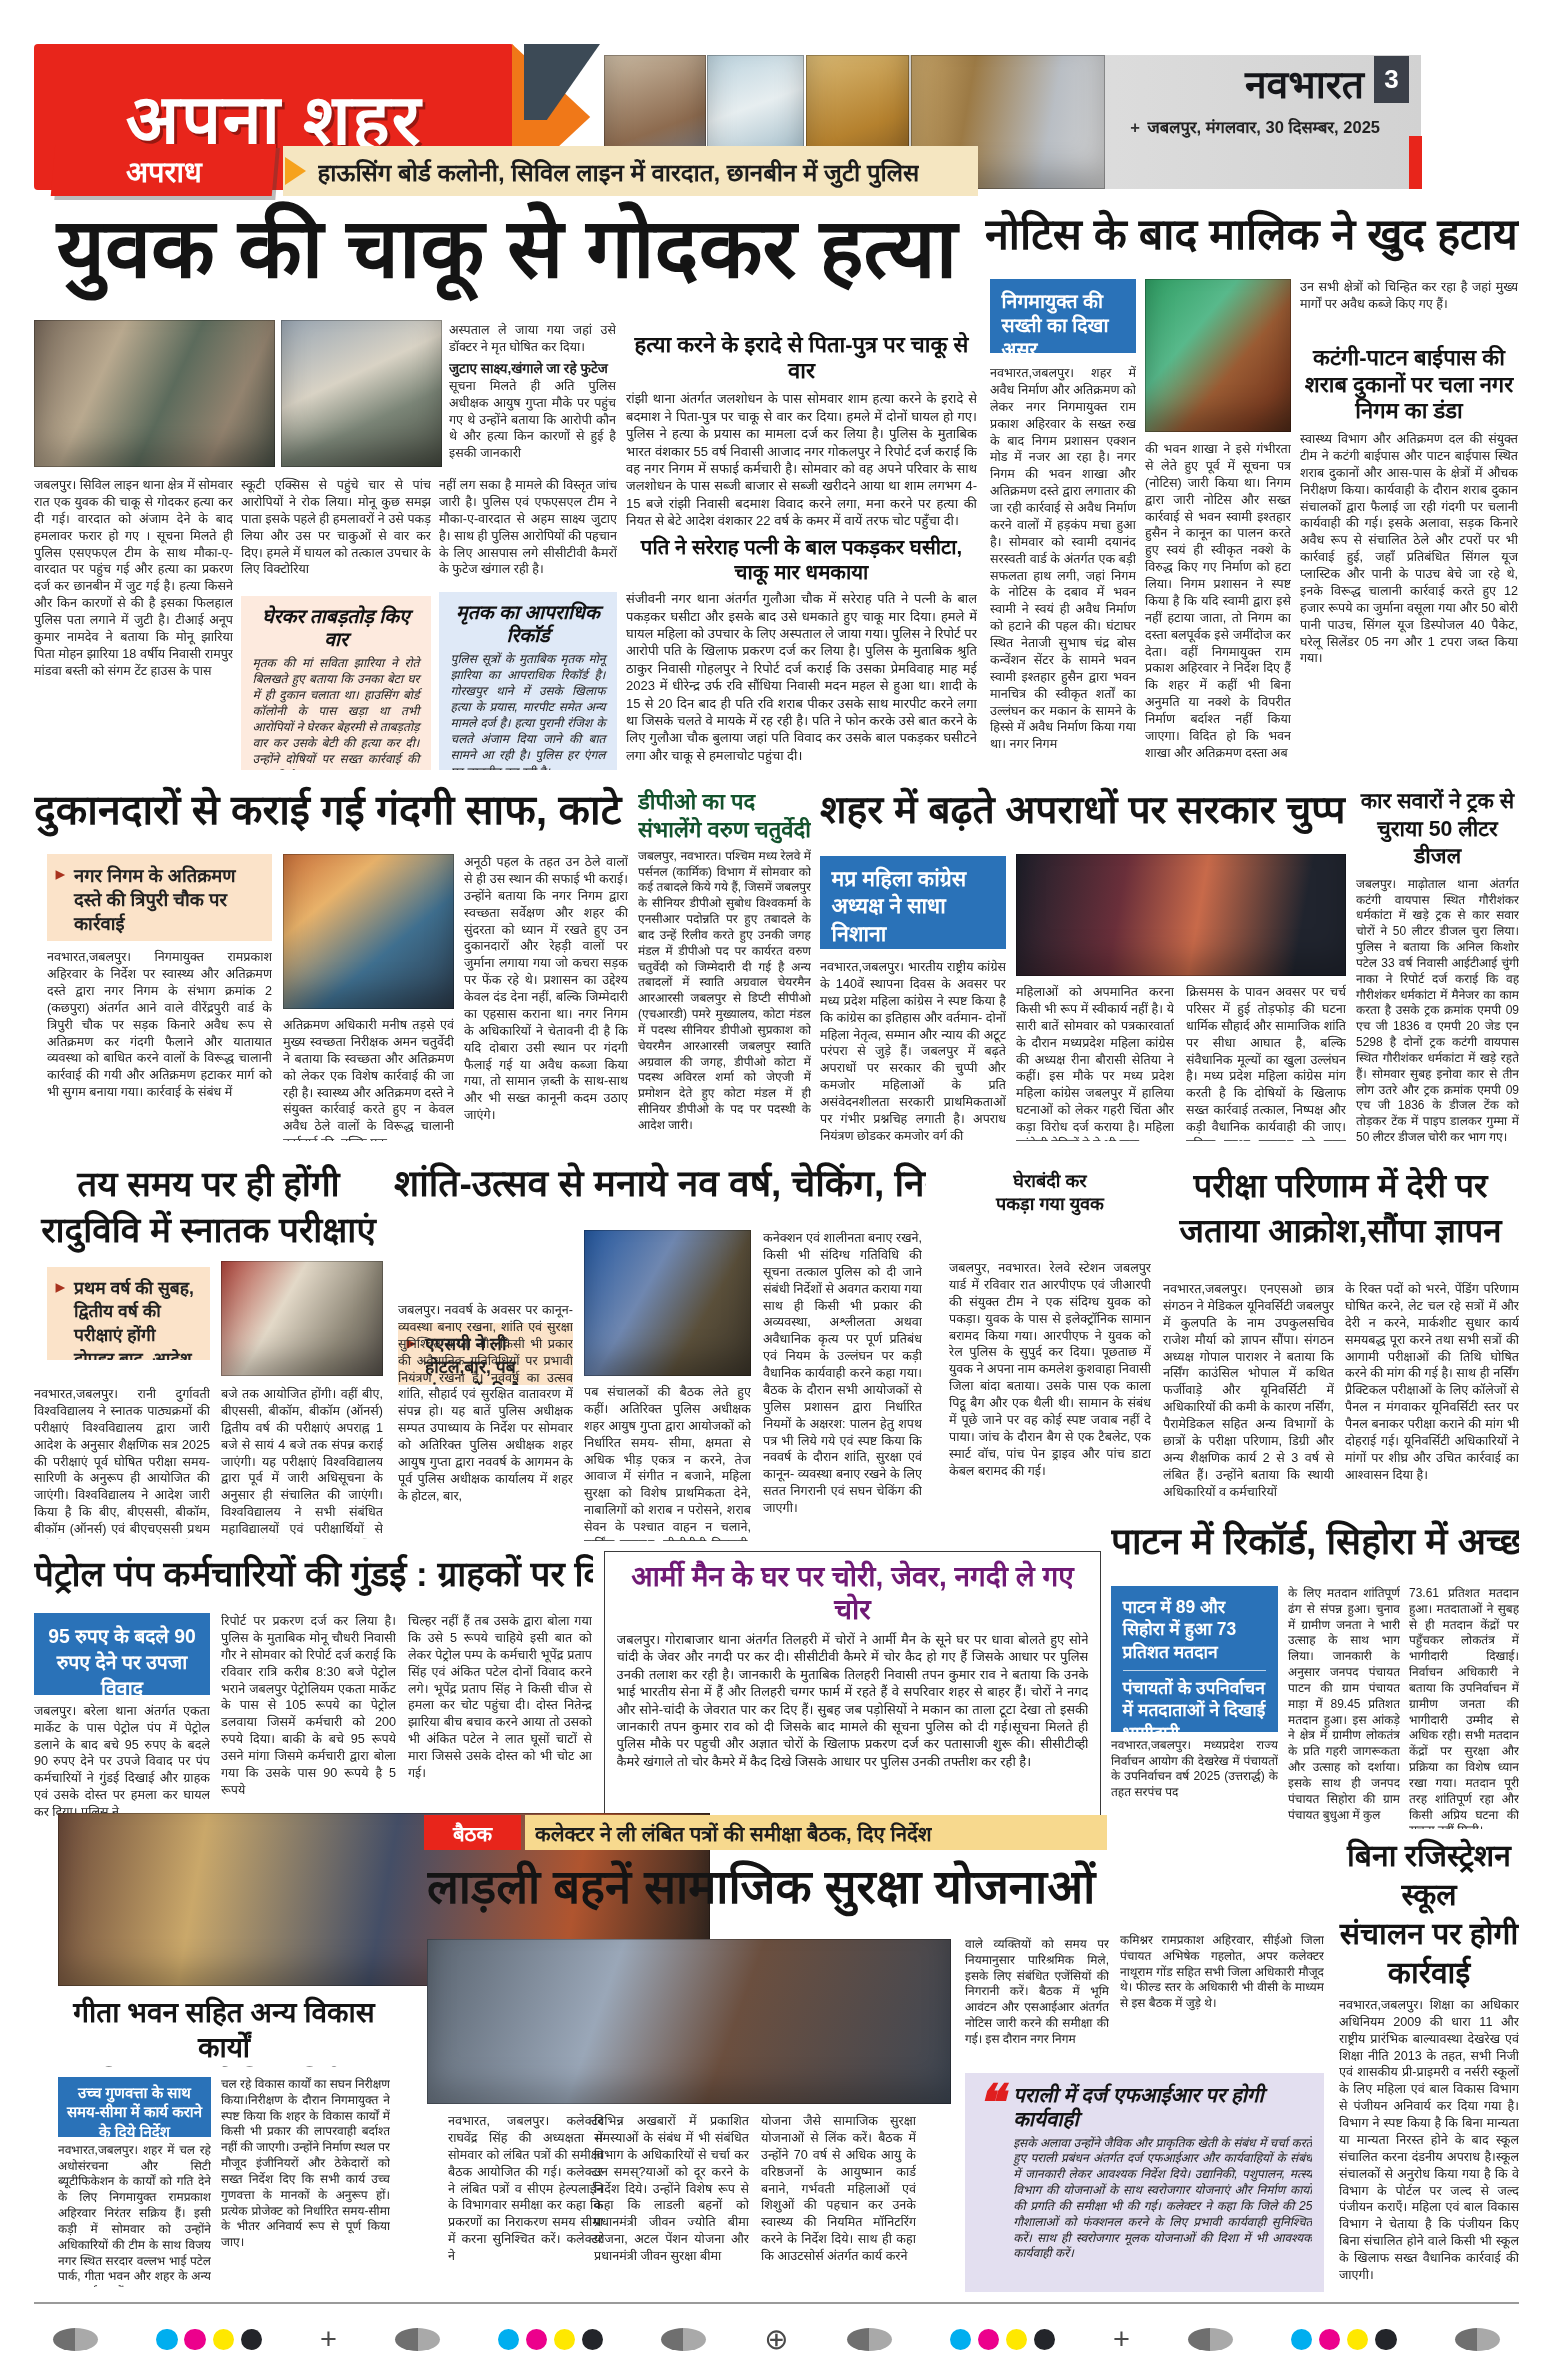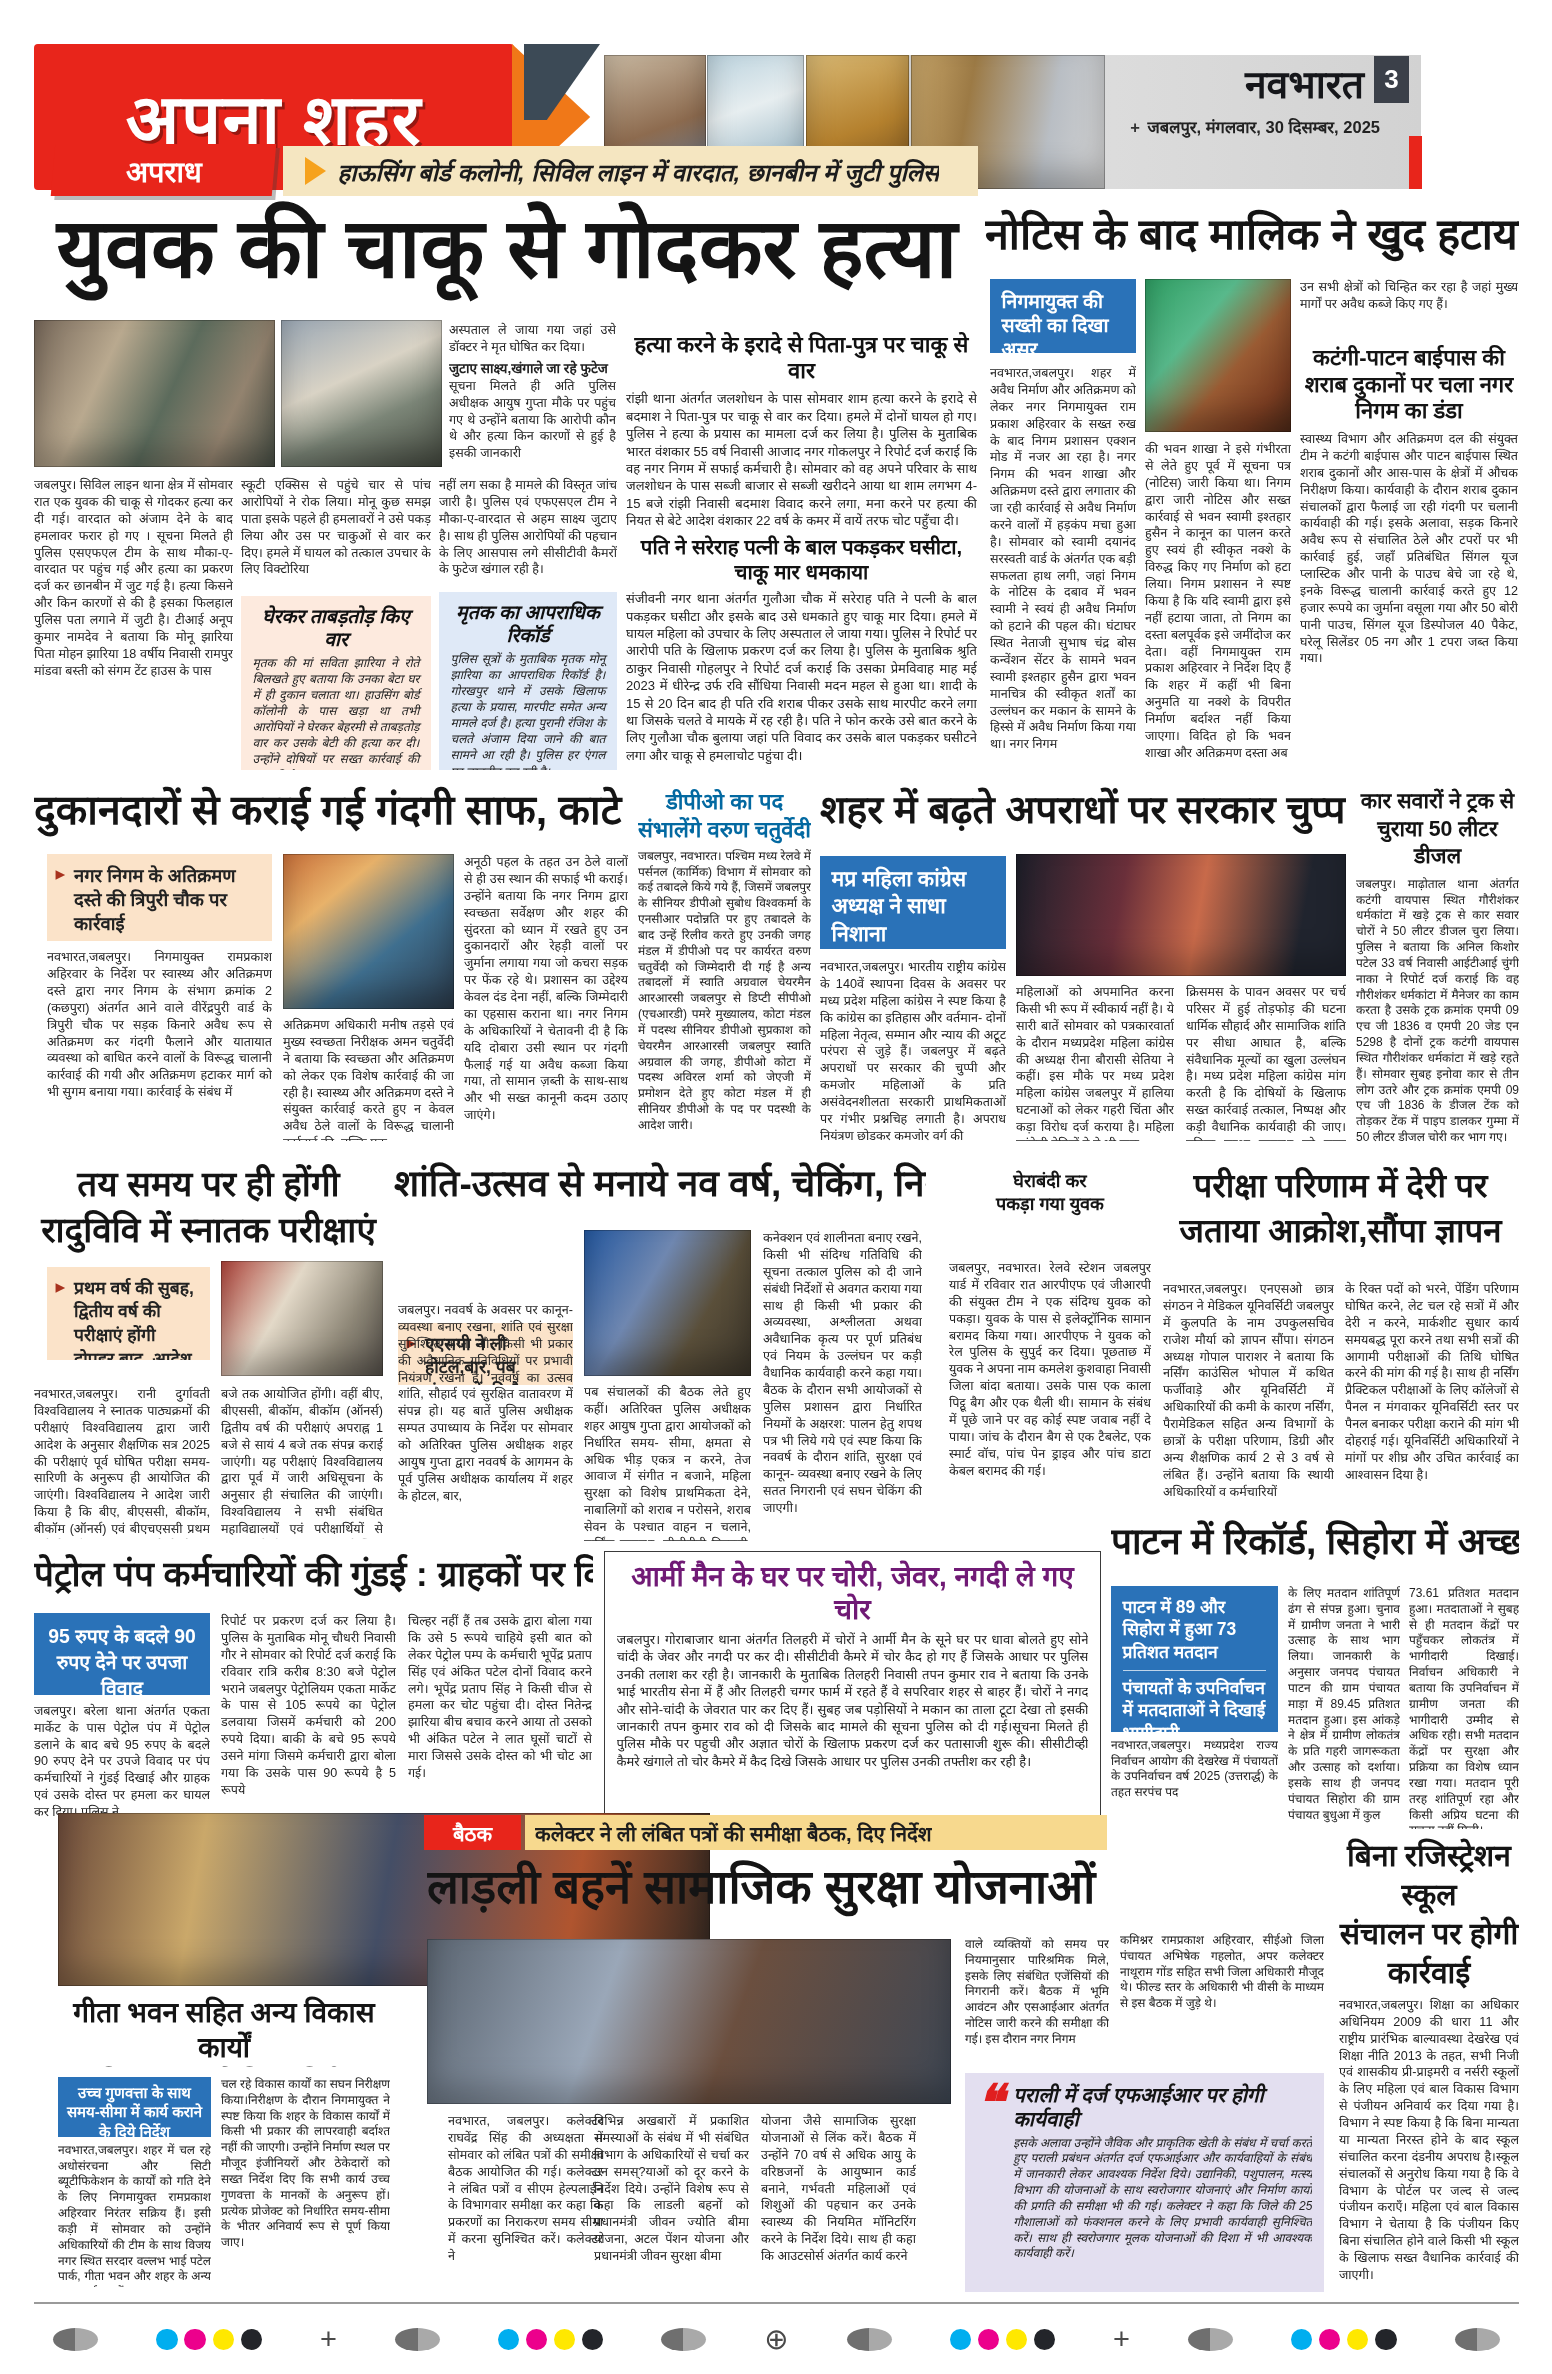--- a/index.html
+++ b/index.html
@@ -72,21 +72,21 @@
     <span style="color:#fff;font-size:26px;font-weight:700;">3</span>
   </div>
   <div class="abs" style="left:1097px;top:115px;width:283px;text-align:right;font-size:16.5px;font-weight:700;color:#222;">
     <span style="margin-right:7.8px;color:#333;">+</span><span>जबलपुर, मंगलवार, 30 दिसम्बर, 2025</span>
   </div>
   <div class="abs" style="left:1409px;top:136px;width:12.6px;height:53px;background:#e8251b;"></div>
 
   <div class="abs" style="left:53px;top:144px;width:221px;height:52px;background:#e8251b;transform:skewX(-5deg);box-shadow:3.9px 3.9px 0 rgba(60,60,60,.35);display:flex;align-items:center;justify-content:center;">
     <span style="color:#fff;font-size:29px;font-weight:900;transform:skewX(5deg);">अपराध</span>
   </div>
-  <div class="abs" style="left:283px;top:146px;width:695px;height:50px;background:#f5e6c1;display:flex;align-items:center;gap:11.6px;padding-left:22px;box-sizing:border-box;font-style:italic;">
+  <div class="abs" style="left:283px;top:146px;width:695px;height:50px;background:#f5e6c1;display:flex;align-items:center;gap:11.6px;padding-left:2px;box-sizing:border-box;">
     <span class="kicker-arrow"></span>
     <span style="font-size:24px;font-weight:800;color:#1c1c1c;white-space:nowrap;overflow:hidden;">हाऊसिंग बोर्ड कलोनी, सिविल लाइन में वारदात, छानबीन में जुटी पुलिस</span>
   </div>
   <div class="abs hl nowrap" style="left:34px;top:200px;width:946px;height:115px;font-size:83px;line-height:1.18;">युवक की चाकू से गोदकर हत्या</div>
 
   <div class="abs photo p-crowd" style="left:34px;top:320px;width:241px;height:147px;"></div>
   <div class="abs photo p-man" style="left:281px;top:320px;width:161px;height:147px;"></div>
 
   <div class="abs bodytx" style="left:449px;top:322px;width:167px;height:147px;">
     <span>अस्पताल ले जाया गया जहां उसे डॉक्टर ने मृत घोषित कर दिया।</span>
@@ -136,21 +136,21 @@
       <span class="arr">▶</span>
       <span>नगर निगम के अतिक्रमण दस्ते की त्रिपुरी चौक पर कार्रवाई</span>
     </div>
     <div class="bodytx" style="margin-top:7.8px;height:190px;">नवभारत,जबलपुर। निगमायुक्त रामप्रकाश अहिरवार के निर्देश पर स्वास्थ्य और अतिक्रमण दस्ते द्वारा नगर निगम के संभाग क्रमांक 2 (कछपुरा) अंतर्गत आने वाले वीरेंद्रपुरी वार्ड के त्रिपुरी चौक पर सड़क किनारे अवैध रूप से अतिक्रमण कर गंदगी फैलाने और यातायात व्यवस्था को बाधित करने वालों के विरूद्ध चालानी कार्रवाई की गयी और अतिक्रमण हटाकर मार्ग को भी सुगम बनाया गया। कार्रवाई के संबंध में</div>
   </div>
   <div class="abs photo p-market" style="left:283px;top:854px;width:171px;height:155px;"></div>
   <div class="abs bodytx" style="left:283px;top:1017px;width:171px;height:124px;">अतिक्रमण अधिकारी मनीष तड़से एवं मुख्य स्वच्छता निरीक्षक अमन चतुर्वेदी ने बताया कि स्वच्छता और अतिक्रमण को लेकर एक विशेष कार्रवाई की जा रही है। स्वास्थ्य और अतिक्रमण दस्ते ने संयुक्त कार्रवाई करते हुए न केवल अवैध ठेले वालों के विरूद्ध चालानी कार्रवाई की, बल्कि एक</div>
   <div class="abs bodytx" style="left:464px;top:854px;width:164px;height:287px;">अनूठी पहल के तहत उन ठेले वालों से ही उस स्थान की सफाई भी कराई। उन्होंने बताया कि नगर निगम द्वारा स्वच्छता सर्वेक्षण और शहर की सुंदरता को ध्यान में रखते हुए उन दुकानदारों और रेहड़ी वालों पर जुर्माना लगाया गया जो कचरा सड़क पर फेंक रहे थे। प्रशासन का उद्देश्य केवल दंड देना नहीं, बल्कि जिम्मेदारी का एहसास कराना था। नगर निगम के अधिकारियों ने चेतावनी दी है कि यदि दोबारा उसी स्थान पर गंदगी फैलाई गई या अवैध कब्जा किया गया, तो सामान ज़ब्ती के साथ-साथ और भी सख्त कानूनी कदम उठाए जाएंगे।</div>
 
   <div class="abs" style="left:638px;top:788px;width:173px;height:355px;overflow:hidden;">
-    <div style="font-weight:900;font-size:22px;text-align:center;line-height:1.25;color:#0369a1;margin-bottom:5.8px;">डीपीओ का पद संभालेंगे वरुण चतुर्वेदी</div>
+    <div style="font-weight:900;font-size:22px;line-height:1.25;color:#14532d;margin-bottom:5.8px;">डीपीओ का पद संभालेंगे वरुण चतुर्वेदी</div>
     <div class="bodytx-sm" style="height:291px;">जबलपुर, नवभारत। पश्चिम मध्य रेलवे में पर्सनल (कार्मिक) विभाग में सोमवार को कई तबादले किये गये हैं, जिसमें जबलपुर के सीनियर डीपीओ सुबोध विश्वकर्मा के एनसीआर पदोन्नति पर हुए तबादले के बाद उन्हें रिलीव करते हुए उनकी जगह मंडल में डीपीओ पद पर कार्यरत वरुण चतुर्वेदी को जिम्मेदारी दी गई है अन्य तबादलों में स्वाति अग्रवाल चेयरमैन आरआरसी जबलपुर से डिप्टी सीपीओ (एचआरडी) पमरे मुख्यालय, कोटा मंडल में पदस्थ सीनियर डीपीओ सुप्रकाश को चेयरमैन आरआरसी जबलपुर स्वाति अग्रवाल की जगह, डीपीओ कोटा में पदस्थ अविरल शर्मा को जेएजी में प्रमोशन देते हुए कोटा मंडल में ही सीनियर डीपीओ के पद पर पदस्थी के आदेश जारी।</div>
   </div>
 
   <div class="abs hl nowrap" style="left:820px;top:786px;width:526px;height:56px;font-size:39px;line-height:1.25;">शहर में बढ़ते अपराधों पर सरकार चुप्प : रीना</div>
   <div class="abs bluebox" style="left:820px;top:856px;width:186px;height:93px;font-size:21.3px;line-height:1.3;box-sizing:border-box;">मप्र महिला कांग्रेस अध्यक्ष ने साधा निशाना</div>
   <div class="abs photo p-women" style="left:1016px;top:854px;width:330px;height:122px;"></div>
   <div class="abs bodytx" style="left:820px;top:959px;width:186px;height:182px;">नवभारत,जबलपुर। भारतीय राष्ट्रीय कांग्रेस के 140वें स्थापना दिवस के अवसर पर मध्य प्रदेश महिला कांग्रेस ने स्पष्ट किया है कि कांग्रेस का इतिहास और वर्तमान- दोनों महिला नेतृत्व, सम्मान और न्याय की अटूट परंपरा से जुड़े हैं। जबलपुर में बढ़ते अपराधों पर सरकार की चुप्पी और कमजोर महिलाओं के प्रति असंवेदनशीलता सरकारी प्राथमिकताओं पर गंभीर प्रश्नचिह लगाती है। अपराध नियंत्रण छोड़कर कमजोर वर्ग की</div>
   <div class="abs bodytx" style="left:1016px;top:984px;width:158px;height:157px;">महिलाओं को अपमानित करना किसी भी रूप में स्वीकार्य नहीं है। ये सारी बातें सोमवार को पत्रकारवार्ता के दौरान मध्यप्रदेश महिला कांग्रेस की अध्यक्ष रीना बौरासी सेतिया ने कहीं। इस मौके पर मध्य प्रदेश महिला कांग्रेस जबलपुर में हालिया घटनाओं को लेकर गहरी चिंता और कड़ा विरोध दर्ज कराया है। महिला कांग्रेसी नेत्रियों ने ये भी कहा</div>
   <div class="abs bodytx" style="left:1186px;top:984px;width:160px;height:157px;">क्रिसमस के पावन अवसर पर चर्च परिसर में हुई तोड़फोड़ की घटना धार्मिक सौहार्द और सामाजिक शांति पर सीधा आघात है, बल्कि संवैधानिक मूल्यों का खुला उल्लंघन है। मध्य प्रदेश महिला कांग्रेस मांग करती है कि दोषियों के खिलाफ सख्त कार्रवाई तत्काल, निष्पक्ष और कड़ी वैधानिक कार्यवाही की जाए। महिला सुरक्षा व्यवस्था को सुदृढ़ करने के लिए ठोस कदम उठाए जाएं।</div>
 

